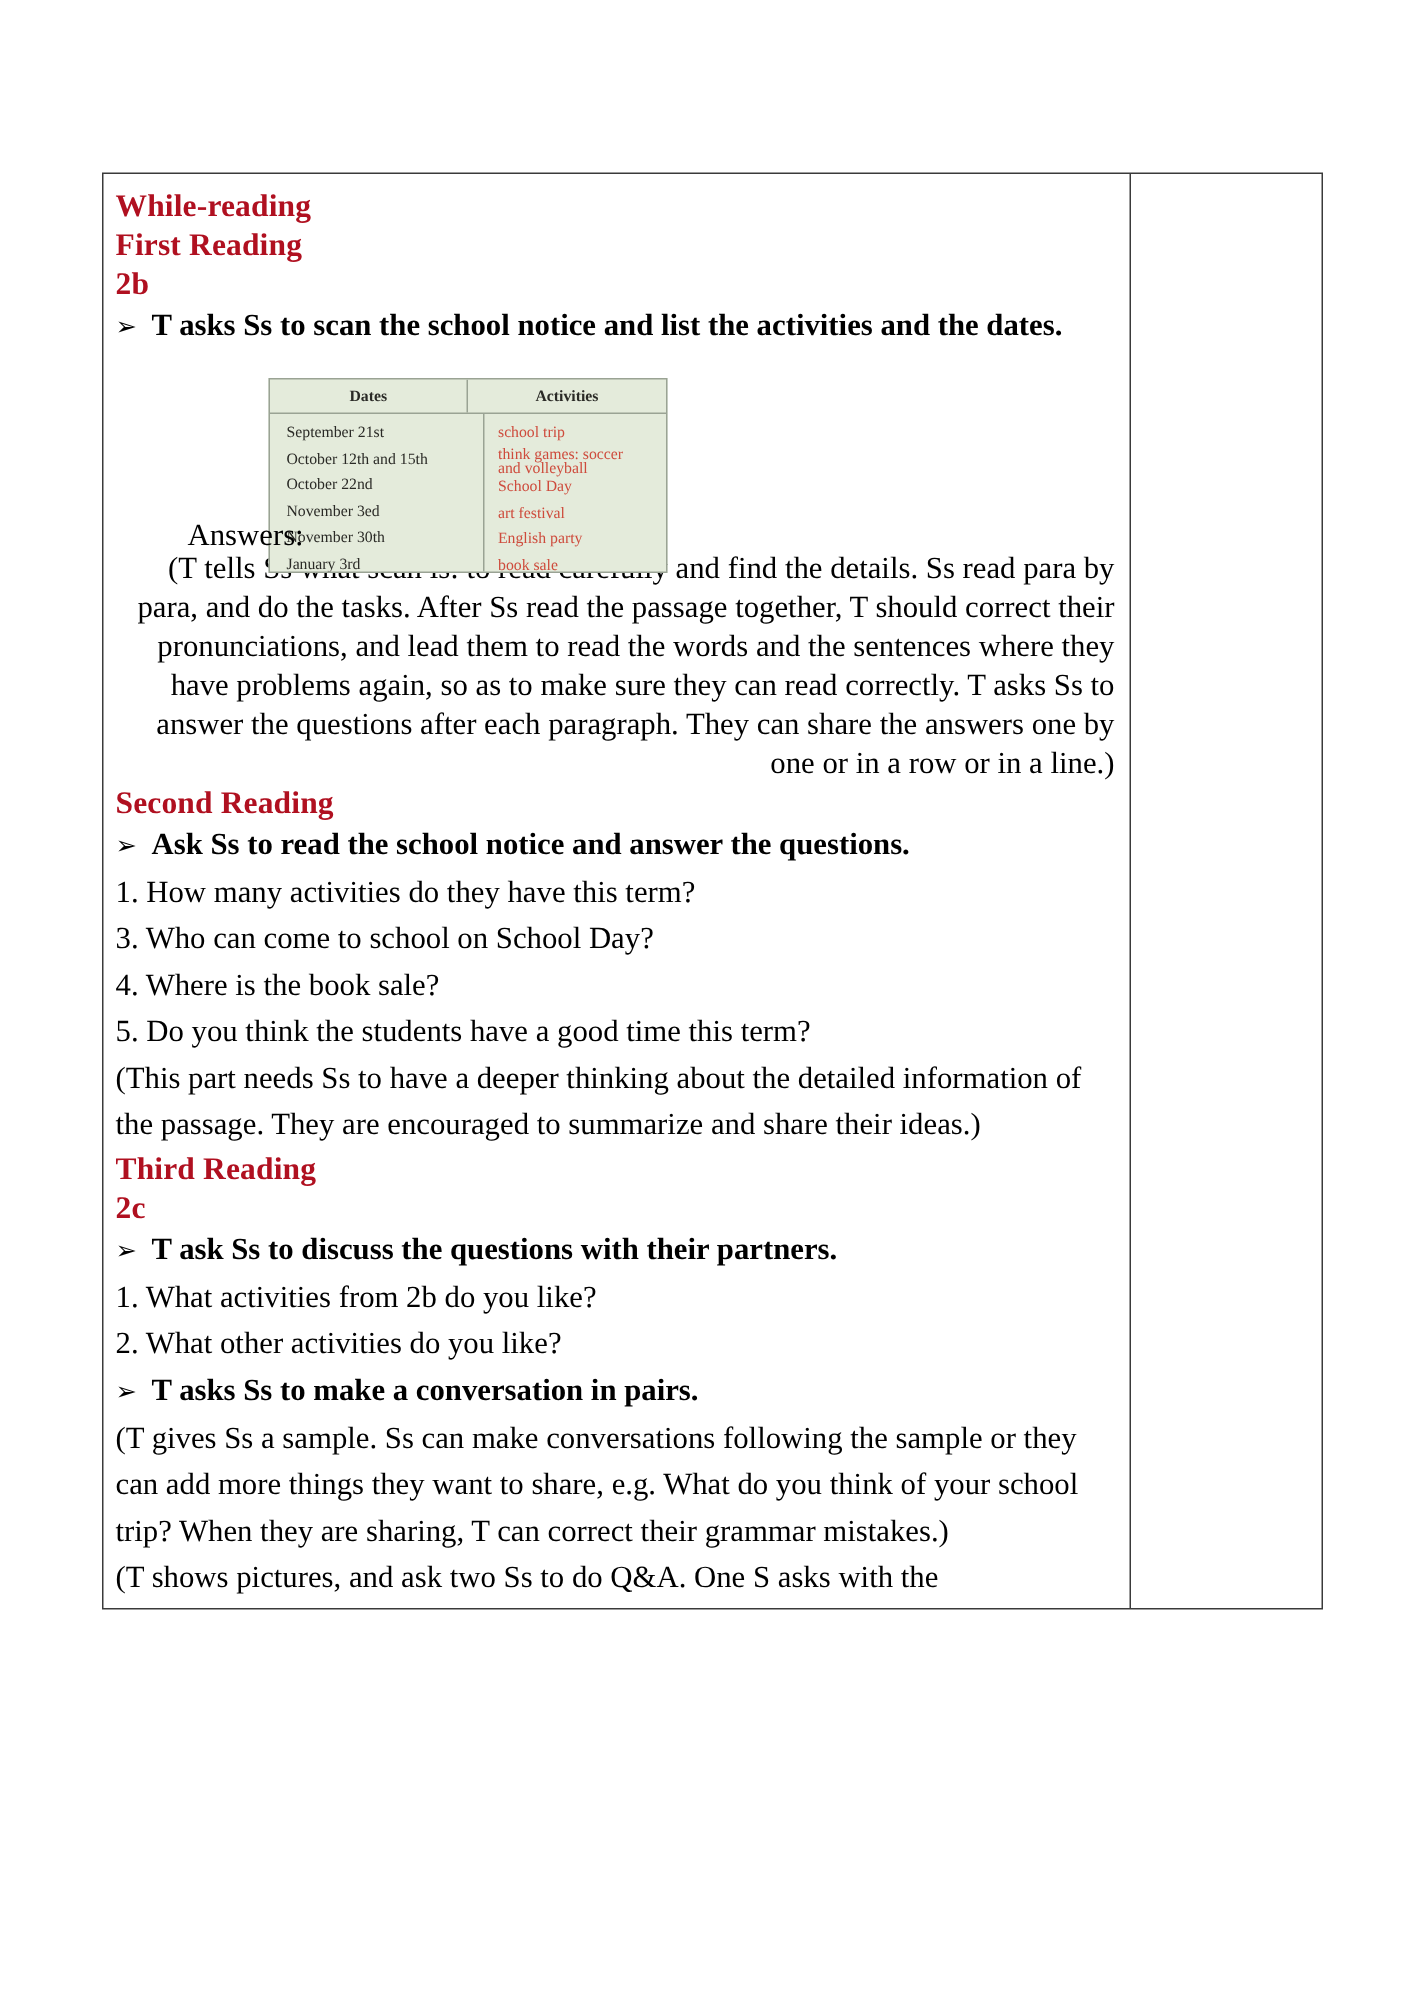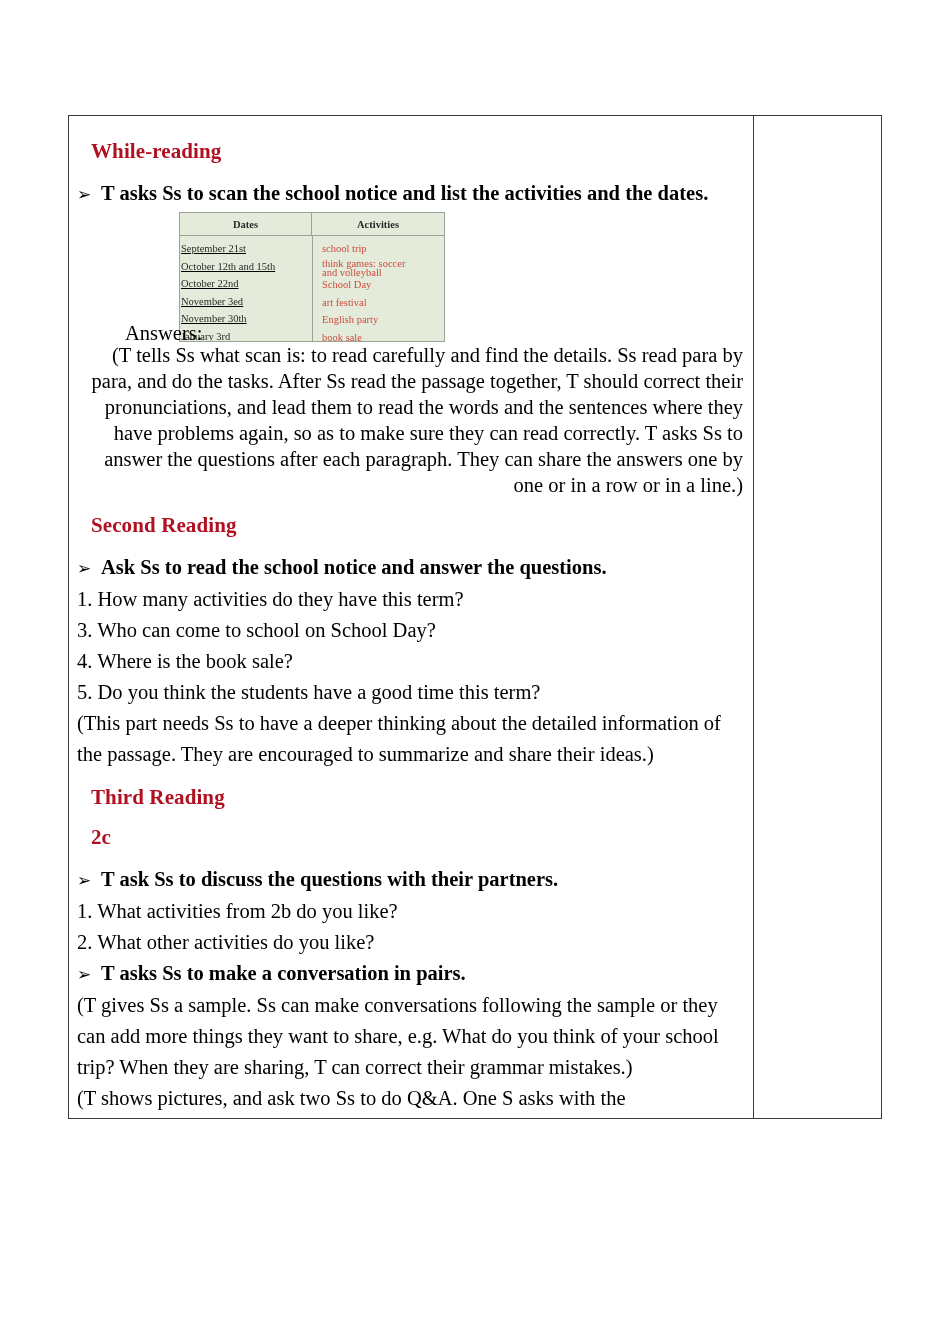--- a/index.html
+++ b/index.html
@@ -44,21 +44,21 @@
     flex: 1 1 auto;
     box-sizing: border-box;
   }
 
   
   .heading-red {
     color: #B01020;
     font-weight: bold;
     font-size: 21px;
     line-height: 26px;
-    margin: 14px;
+    margin: 0;
     padding: 0;
     letter-spacing: 0.1px;
   }
   .bullet-line {
     font-weight: bold;
     font-size: 20.5px;
     line-height: 31px;
     margin: 0;
     padding: 0;
     display: block;
@@ -106,21 +106,21 @@
 
   
   .notice-wrap {
     position: relative;
     height: 130px;
     margin-top: 2px;
   }
   .notice-img {
     position: absolute;
     left: 102px;
-    top: 0px;
+    top: 16px;
     width: 266px;
     height: 130px;
     background: #E4EBDB;
     border: 1.5px solid #9aa394;
     box-sizing: border-box;
     display: flex;
     flex-direction: column;
     font-family: "Liberation Serif", serif;
     overflow: hidden;
     filter: blur(0.15px);
@@ -144,22 +144,21 @@
     flex: 1 1 auto;
   }
   .nb-col {
     display: flex;
     flex-direction: column;
     padding: 4px 0 0 0;
   }
   .nb-col.dates {
     width: 131px;
     border-right: 1.2px solid #9aa394;
-    padding-left: 1px;
-    text-decoration: underline;
+    padding-left: 11px;
   }
   .nb-col.acts {
     flex: 1 1 auto;
     padding-left: 9px;
   }
   .notice-head .cell.dates { width: 131px; border-right: 1.2px solid #9aa394; }
   .notice-head .cell.acts  { flex: 1 1 auto; }
 
   .nb-row {
     font-size: 10.5px;
@@ -183,21 +182,23 @@
 <body>
 
 <div class="page">
 
   <div class="outer-table">
 
     <div class="col-main">
 
       <div class="heading-red">While-reading</div>
 
-
+      <div class="heading-red">First Reading</div>
+
+      <div class="heading-red">2b</div>
 
       <div class="bullet-line">
         <span class="arrow">➢</span><span>T asks Ss to scan the school notice and list the activities and the dates.</span>
       </div>
 
       <div class="notice-wrap">
         <div class="notice-img">
           <div class="notice-head">
             <div class="cell dates">Dates</div>
             <div class="cell acts">Activities</div>

